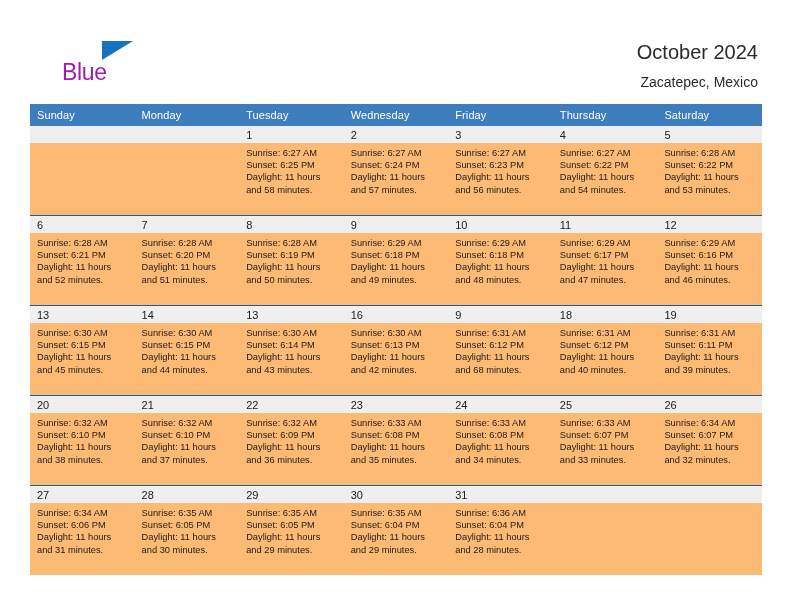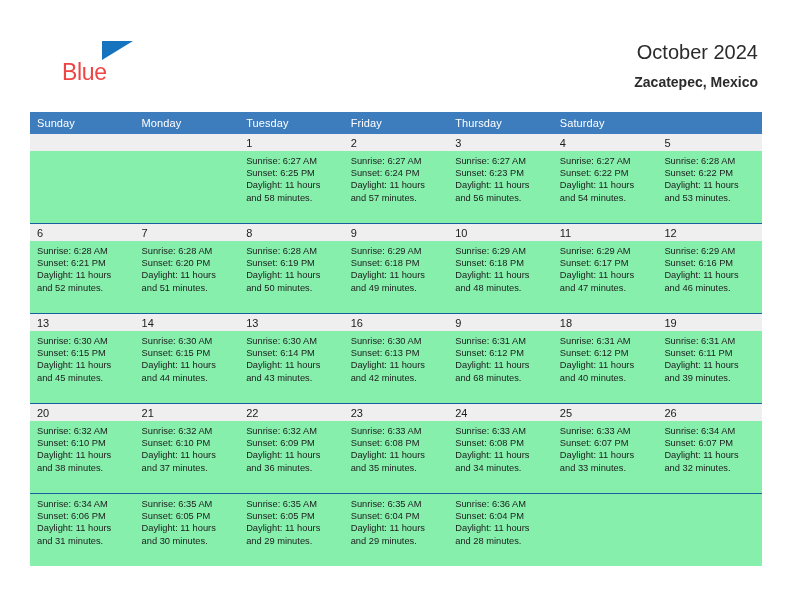--- a/index.html
+++ b/index.html
@@ -54,21 +54,21 @@
     height: 0;
     border-left: 31px solid #1673bd;
     border-bottom: 19px solid transparent;
   }
   .logo-blue {
     position: absolute;
     left: 29px;
     top: 22px;
     font-size: 23px;
     letter-spacing: -0.3px;
-    color: #ef4444;
+    color: #a21caf;
     line-height: 26px;
     white-space: nowrap;
   }
 
   .title-block {
     position: absolute;
     right: 34px;
     top: 36px;
     text-align: right;
   }
@@ -79,28 +79,27 @@
     white-space: nowrap;
     font-weight: normal;
     margin: 0;
   }
   .cal-subtitle {
     font-size: 14px;
     color: #2b2b2b;
     line-height: 20px;
     margin-top: 4px;
     white-space: nowrap;
-    font-weight: bold;
   }
 
   
   .calendar {
     position: absolute;
     left: 30px;
-    top: 112px;
+    top: 104px;
     width: 732px;
   }
   .dow-row {
     display: flex;
     width: 732px;
     height: 22px;
     background: #3d7cbd;
   }
   .dow-cell {
     width: 104.57px;
@@ -137,21 +136,21 @@
     display: flex;
     align-items: center;
     font-size: 11px;
     line-height: 12px;
     color: #202020;
   }
   .detail-band {
     display: flex;
     width: 732px;
     height: 72px;
-    background: #86efac;
+    background: #fdba74;
   }
   .detail-cell {
     width: 104.57px;
     height: 72px;
     box-sizing: border-box;
     padding: 4px 6px 0 7px;
     font-size: 9.3px;
     line-height: 12.2px;
     color: #1c1c1c;
   }
@@ -180,20 +179,21 @@
       <div class="cal-subtitle">Zacatepec, Mexico</div>
     </div>
 
   </div>
 
   <div class="calendar">
     <div class="dow-row">
         <div class="dow-cell">Sunday</div>
         <div class="dow-cell">Monday</div>
         <div class="dow-cell">Tuesday</div>
+        <div class="dow-cell">Wednesday</div>
         <div class="dow-cell">Friday</div>
         <div class="dow-cell">Thursday</div>
         <div class="dow-cell">Saturday</div>
       </div>
     <div id="weeks-container">
         <div class="week-row first">
           <div class="daynum-band">
             <div class="daynum-cell"></div>
             <div class="daynum-cell"></div>
             <div class="daynum-cell">1</div>
@@ -396,20 +396,29 @@
             </div>
             <div class="detail-cell">
               <span class="detail-line">Sunrise: 6:34 AM</span>
               <span class="detail-line">Sunset: 6:07 PM</span>
               <span class="detail-line">Daylight: 11 hours</span>
               <span class="detail-line">and 32 minutes.</span>
             </div>
           </div>
         </div>
         <div class="week-row">
+          <div class="daynum-band">
+            <div class="daynum-cell">27</div>
+            <div class="daynum-cell">28</div>
+            <div class="daynum-cell">29</div>
+            <div class="daynum-cell">30</div>
+            <div class="daynum-cell">31</div>
+            <div class="daynum-cell"></div>
+            <div class="daynum-cell"></div>
+          </div>
           <div class="detail-band">
             <div class="detail-cell">
               <span class="detail-line">Sunrise: 6:34 AM</span>
               <span class="detail-line">Sunset: 6:06 PM</span>
               <span class="detail-line">Daylight: 11 hours</span>
               <span class="detail-line">and 31 minutes.</span>
             </div>
             <div class="detail-cell">
               <span class="detail-line">Sunrise: 6:35 AM</span>
               <span class="detail-line">Sunset: 6:05 PM</span>

